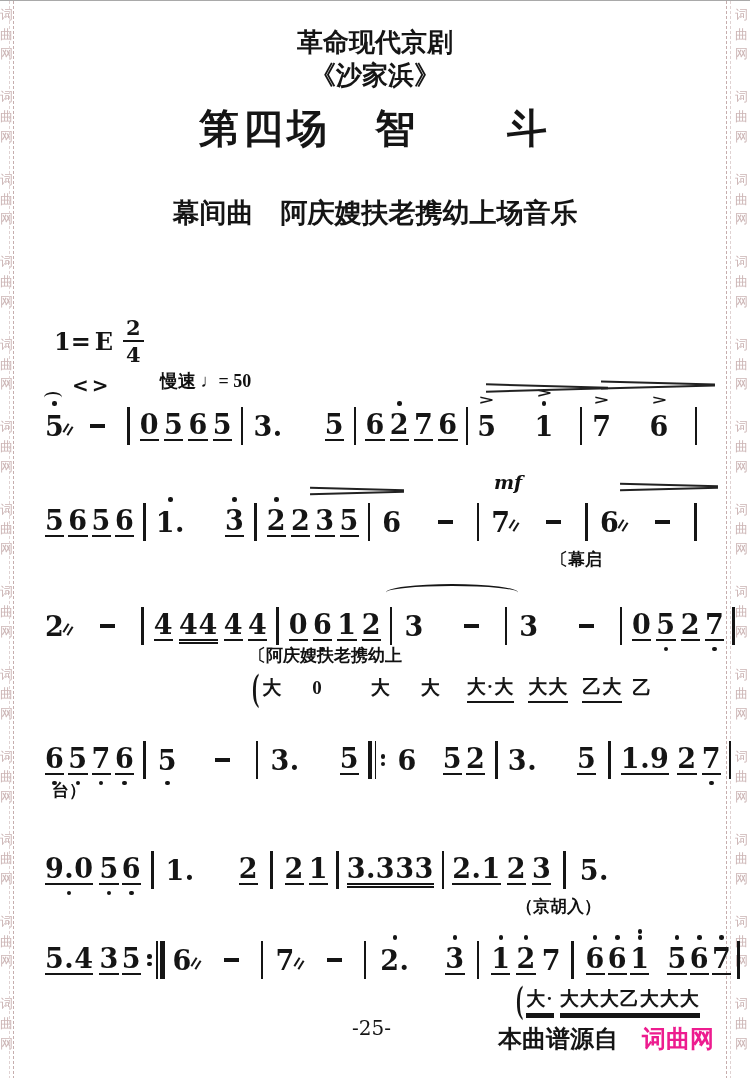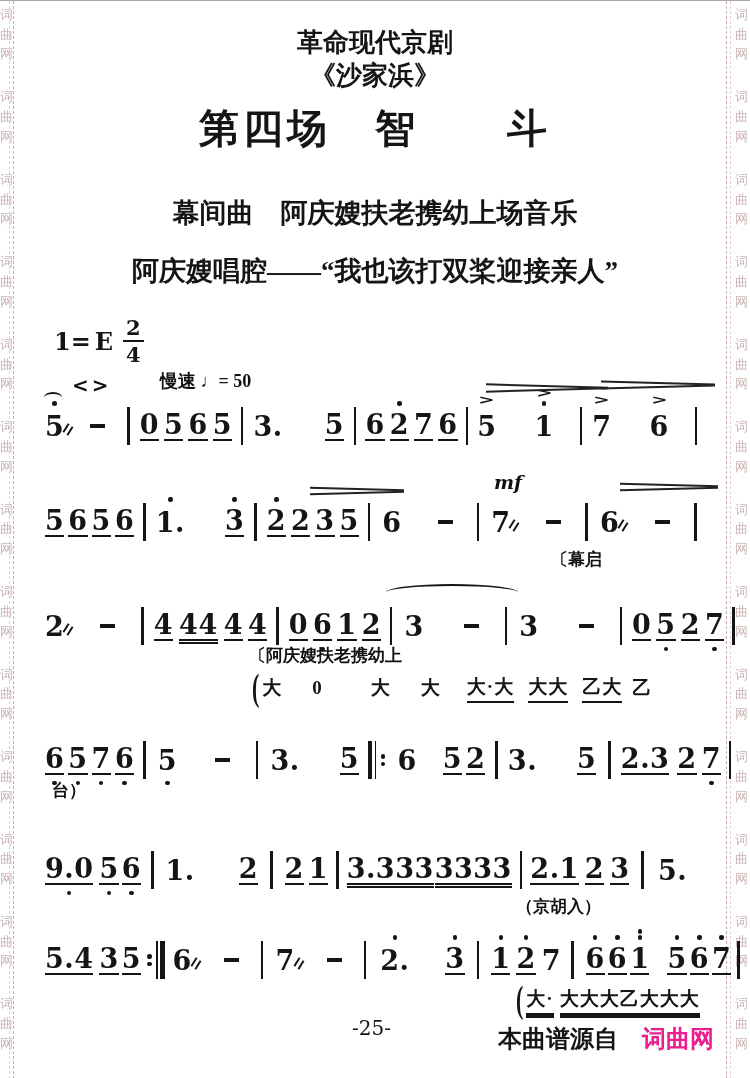--- a/index.html
+++ b/index.html
@@ -188,21 +188,20 @@
       <span class="wm-ch">曲</span>
       <span class="wm-ch">网</span>
       <span class="wm-gap"></span>
     </div>
 
 
   <div id="h1" class="hline">革命现代京剧</div>
   <div id="h2" class="hline">《沙家浜》</div>
   <div id="title" class="hline">第四场　智　　斗</div>
   <div id="sub1" class="hline">幕间曲　阿庆嫂扶老携幼上场音乐</div>
-  <div id="sub2" class="hline">阿庆嫂唱腔——“我也该打双桨迎接亲人”</div>
 
   <div id="keysig">
     <span>1</span>
       <span>=</span>
       <span style="margin-left:4px">E</span>
     <span class="frac">
       <span class="num">2</span>
       <span class="den">4</span>
     </span>
   </div>
@@ -862,21 +861,21 @@
           <span class="below"></span>
         </span><span class="tok" style="margin-right: 10px;">
           <span class="above"></span>
           <span class="mid">
             <i class="bl"></i>
           </span>
           <span class="below"></span>
         </span><span class="tok" style="margin-right: 8px;">
           <span class="above"></span>
           <span class="mid">
-            <span class="tx u1">2.3</span>
+            <span class="tx u1">1.9</span>
           </span>
           <span class="below"></span>
         </span><span class="tok" style="margin-right: 5px;">
           <span class="above"></span>
           <span class="mid">
             <span class="tx u1">2</span>
           </span>
           <span class="below"></span>
         </span><span class="tok" style="margin-right: 8px;">
           <span class="above"></span>
@@ -960,30 +959,24 @@
           <span class="mid">
             <span class="tx u1">1</span>
           </span>
           <span class="below"></span>
         </span><span class="tok" style="margin-right: 8px;">
           <span class="above"></span>
           <span class="mid">
             <i class="bl"></i>
           </span>
           <span class="below"></span>
-        </span><span class="tok" style="margin-right: 1px;">
+        </span><span class="tok" style="margin-right: 8px;">
           <span class="above"></span>
           <span class="mid">
             <span class="tx u2">3.333</span>
-          </span>
-          <span class="below"></span>
-        </span><span class="tok" style="margin-right: 8px;">
-          <span class="above"></span>
-          <span class="mid">
-            <span class="tx u2">3333</span>
           </span>
           <span class="below"></span>
         </span><span class="tok" style="margin-right: 8px;">
           <span class="above"></span>
           <span class="mid">
             <i class="bl"></i>
           </span>
           <span class="below"></span>
         </span><span class="tok" style="margin-right: 6px;">
           <span class="above"></span>

